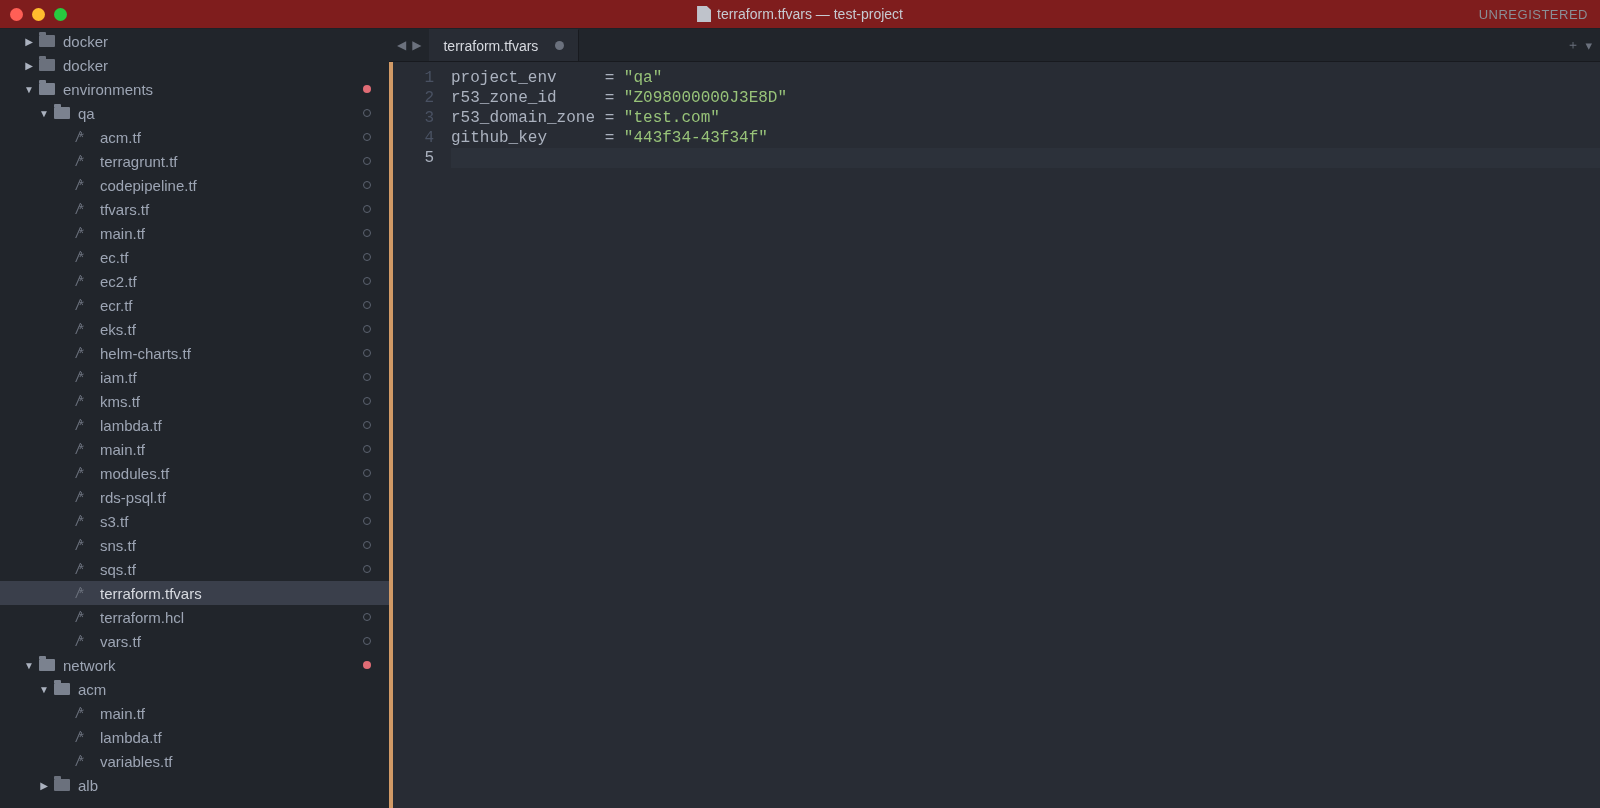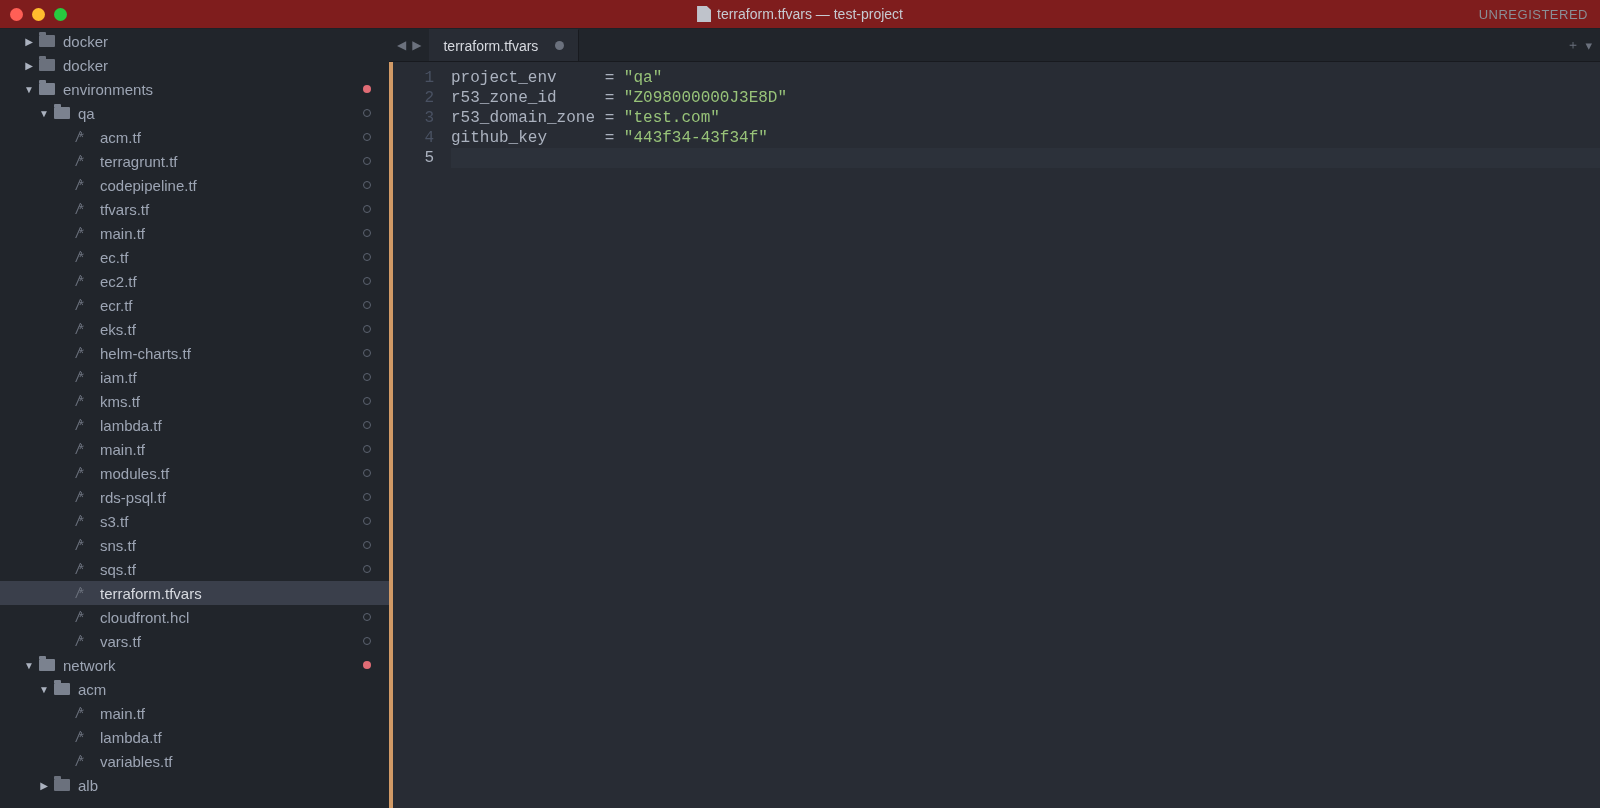--- a/index.html
+++ b/index.html
@@ -255,21 +255,21 @@
           <span class="file-glyph">/*</span>
           <span class="label">sqs.tf</span>
           <span class="status-dot dot-gray"></span>
         </div>
         <div class="tree-row selected" style="padding-left: 70px;">
           <span class="file-glyph">/*</span>
           <span class="label">terraform.tfvars</span>
         </div>
         <div class="tree-row" style="padding-left: 70px;">
           <span class="file-glyph">/*</span>
-          <span class="label">cloudfront.hcl</span>
+          <span class="label">terraform.hcl</span>
           <span class="status-dot dot-gray"></span>
         </div>
         <div class="tree-row" style="padding-left: 70px;">
           <span class="file-glyph">/*</span>
           <span class="label">vars.tf</span>
           <span class="status-dot dot-gray"></span>
         </div>
         <div class="tree-row" style="padding-left: 25px;">
           <span class="disclosure">▼</span>
           <span class="folder-icon open"></span>

